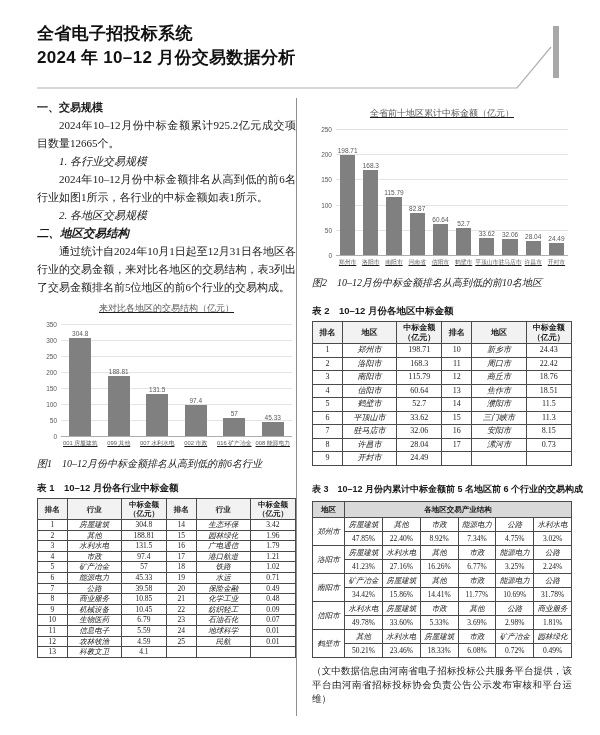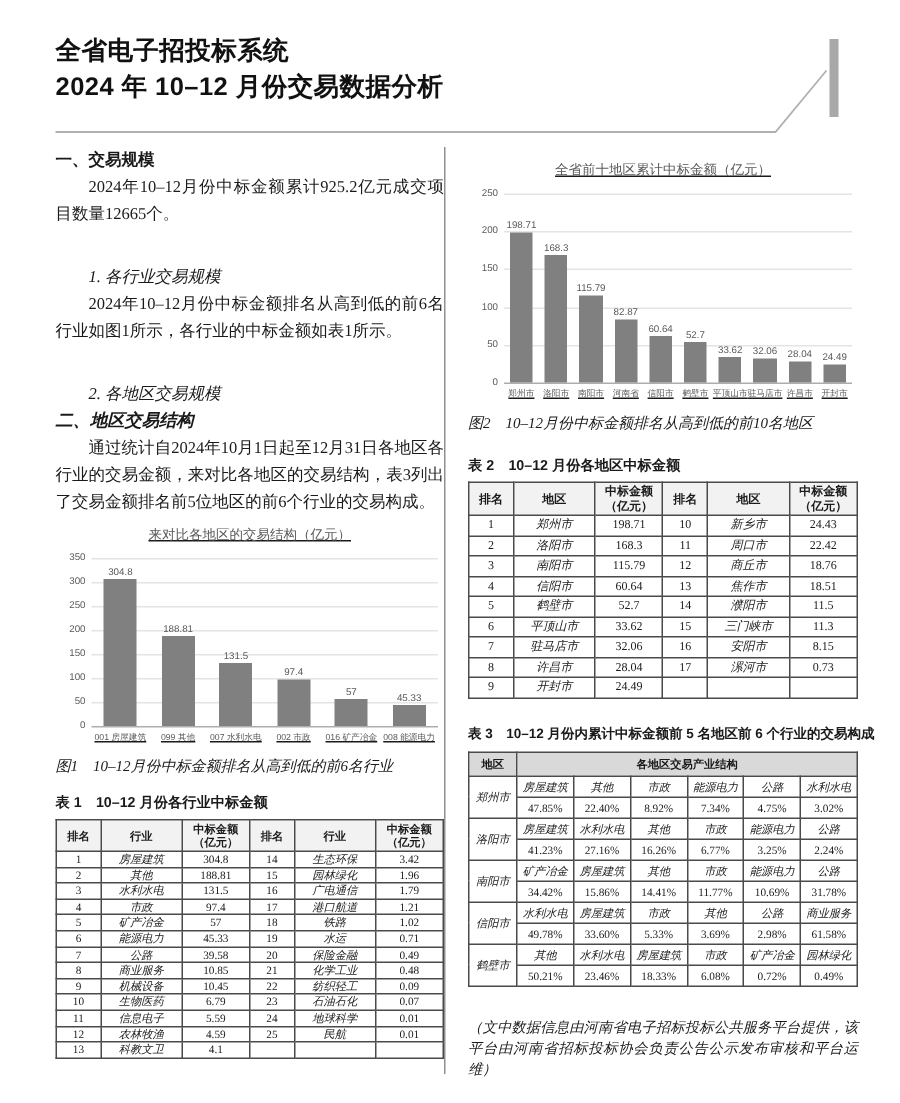--- a/index.html
+++ b/index.html
@@ -12,21 +12,21 @@
   .header-deco { position:absolute; left:0; top:0; width:600px; height:100px; pointer-events:none; }
   .divider { position:absolute; left:296px; top:98px; width:1px; height:618px; background:#8f8f8f; }
 
   
   .col-left  { position:absolute; left:37px;  top:98px; width:259px; }
   .col-right { position:absolute; left:312px; top:98px; width:260px; }
 
   
   .h-sec  { font-family:"Liberation Sans", sans-serif; font-weight:bold; font-size:11px; line-height:18px; }
   .h-sec2 { font-weight:bold; font-style:italic; font-size:11.5px; line-height:18px; }
-  .h-sub  { font-style:italic; font-size:11px; line-height:18px; padding-left:22px;margin-top:24px; }
+  .h-sub  { font-style:italic; font-size:11px; line-height:18px; padding-left:22px; }
   .para   { margin:0; font-size:11px; line-height:18px; text-align:justify; text-indent:22px; }
 
   
   .chart { margin-top:6px;text-decoration:underline; }
   .chart-title { text-align:center; font-family:"Liberation Sans", sans-serif; font-size:9px;
                  color:#595959; margin-bottom:9px; }
   .chart-plot { position:relative; margin-left:24px; margin-right:4px; }
   .gridline { position:absolute; left:0; right:0; height:1px; background:#e4e4e4; }
   .gridline.base { background:#adadad; }
   .ylab { position:absolute; right:100%; padding-right:4px; font-size:6.5px; color:#595959;
@@ -48,21 +48,21 @@
   .t th { font-family:"Liberation Sans", sans-serif; font-weight:bold; white-space:pre-line; background:#f2f2f2; }
   .cn  { font-style:italic; }
   .t1 { margin-top:4px; font-size:7.5px; }  .t1 td { line-height:9.6px; }
   .t1 th { font-size:7.5px; line-height:9px; padding:1px 0; }
   .t2 { margin-top:4px; font-size:8px; }    .t2 td { line-height:12.5px; }
   .t2 th { font-size:8px; line-height:9.5px; padding:1px 0; }
   .t3 { margin-top:5px; font-size:7.5px; }  .t3 td { line-height:13px; }
   .t3 th { font-size:7.5px; line-height:15px; background:#d9d9d9; }
   .t3 .region { font-family:"Liberation Serif", serif; font-style:italic; font-weight:normal; background:#fff; }
 
-  .footnote { font-style:italic; font-size:9.5px; line-height:14px; margin-top:21px; text-align:justify; }
+  .footnote { font-size:9.5px; line-height:14px; margin-top:6px; text-align:justify; }
 </style>
 </head>
 <body>
 
 <div class="page">
 
   <svg class="header-deco" viewBox="0 0 600 100">
     <polyline points="37,88 517,88 551,47" fill="none" stroke="#b0b0b0" stroke-width="1.2"></polyline>
     <rect x="553" y="26" width="6" height="52" fill="#a8a8a8"></rect>
   </svg>
@@ -521,21 +521,21 @@
             <td class="cn">其他</td>
             <td class="cn">公路</td>
             <td class="cn">商业服务</td>
           </tr>
           <tr>
             <td>49.78%</td>
             <td>33.60%</td>
             <td>5.33%</td>
             <td>3.69%</td>
             <td>2.98%</td>
-            <td>61.58%</td>
+            <td>1.81%</td>
           </tr>
           <tr>
             <th rowspan="2" class="region">鹤壁市</th>
             <td class="cn">其他</td>
             <td class="cn">水利水电</td>
             <td class="cn">房屋建筑</td>
             <td class="cn">市政</td>
             <td class="cn">矿产冶金</td>
             <td class="cn">园林绿化</td>
           </tr>

